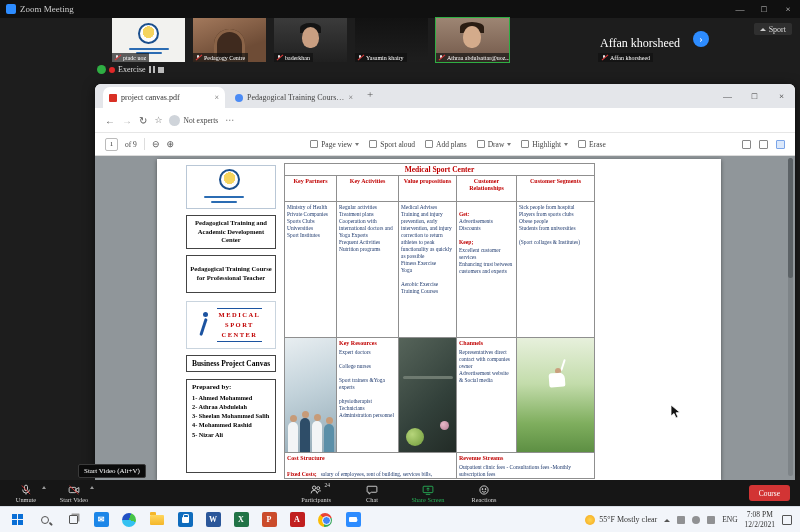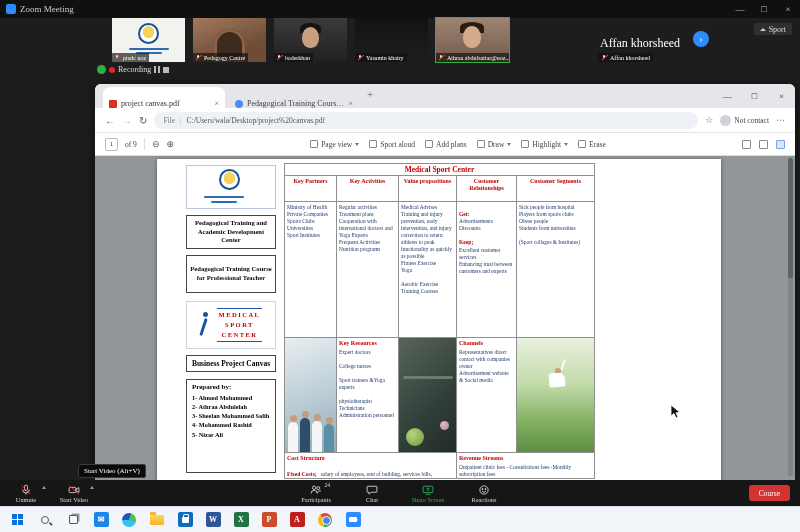--- a/index.html
+++ b/index.html
@@ -47,21 +47,21 @@
   
   .recording{position:absolute;left:97px;top:65px;display:flex;align-items:center;gap:3px;color:#ddd;font-size:8px;z-index:4}
   .rec-shield{width:9px;height:9px;border-radius:50%;background:#2fae43}
   .rec-dot{width:6px;height:6px;border-radius:50%;background:#e02828}
   .rec-pause{width:6px;height:7px;border-left:2px solid #bbb;border-right:2px solid #bbb}
   .rec-stop{width:6px;height:6px;background:#bbb}
 
   
   .edge{position:absolute;left:95px;top:84px;width:700px;height:396px;background:#fff;border-radius:6px 6px 0 0;overflow:hidden;box-shadow:0 2px 12px rgba(0,0,0,.6)}
   .tabbar{position:relative;height:24px;background:#e4e6ea}
-  .tab{position:absolute;top:3px;height:21px;display:flex;align-items:flex-end;gap:4px;font-size:8px;padding:0 6px;border-radius:7px 7px 0 0}
+  .tab{position:absolute;top:3px;height:21px;display:flex;align-items:center;gap:4px;font-size:8px;padding:0 6px;border-radius:7px 7px 0 0}
   .tab.active{left:8px;width:122px;background:#fff;color:#333}
   .tab.inactive{left:134px;width:130px;color:#444}
   .favicon-pdf{width:8px;height:8px;background:#d93025;border-radius:1px;flex:0 0 auto}
   .favicon-globe{width:8px;height:8px;border-radius:50%;background:#4b8bf5;flex:0 0 auto}
   .tab-title{white-space:nowrap;overflow:hidden;text-overflow:ellipsis;flex:1}
   .tab-close{font-size:8px;color:#666}
   .newtab{position:absolute;left:272px;top:4px;font-size:11px;color:#555}
   .tab-wincontrols{position:absolute;right:0;top:0;height:24px;display:flex}
   .twc{width:27px;display:flex;align-items:center;justify-content:center;font-size:9px;color:#333}
   .urlbar{height:25px;background:#fff;display:flex;align-items:center;gap:7px;padding:0 10px;border-bottom:1px solid #e6e6e6}
@@ -248,21 +248,21 @@
     <div class="next-btn">›</div>
     <div class="view-btn">
       <span class="caret-up"></span>
       <span>Sport</span>
     </div>
   </div>
 
   <div class="recording">
     <span class="rec-shield"></span>
     <span class="rec-dot"></span>
-    <span>Recording</span>
+    <span>Exercise</span>
     <span class="rec-pause"></span>
     <span class="rec-stop"></span>
   </div>
 
   <div class="edge">
     <div class="tabbar">
       <div class="tab active">
         <span class="favicon-pdf"></span>
         <span class="tab-title">project canvas.pdf</span>
         <span class="tab-close">×</span>
@@ -277,29 +277,24 @@
         <span class="twc">—</span>
         <span class="twc">□</span>
         <span class="twc">×</span>
       </div>
     </div>
 
     <div class="urlbar">
       <span class="nav-ic">←</span>
       <span class="nav-ic dim">→</span>
       <span class="nav-ic">↻</span>
-      <div class="addr">
-        <span class="addr-scheme">File</span>
-        <span class="addr-sep">|</span>
-        <span>C:/Users/wala/Desktop/project%20canvas.pdf</span>
-      </div>
       <span class="star">☆</span>
       <div class="profile">
         <span class="avatar"></span>
-        <span>Not contact</span>
+        <span>Not experts</span>
       </div>
       <span class="more">⋯</span>
     </div>
 
     <div class="pdfbar">
       <span class="pagebox">1</span>
       <span>of 9</span>
       <span class="sep"></span>
       <span class="zoomi">⊖</span>
       <span class="zoomi">⊕</span>
@@ -588,20 +583,36 @@
       </span>
     <span class="tbi">
         <span class="chrome-ic"></span>
       </span>
     <span class="tbi">
         <span class="tile" style="background:#2d8cff">
           <span class="zcam"></span>
         </span>
       </span>
 
+    <div class="tb-right">
+      <span class="weather">
+        <span class="sun"></span>
+        <span>55°F Mostly clear</span>
+      </span>
+      <span class="caret-up dark"></span>
+      <span class="tray-ic"></span>
+      <span class="tray-ic r"></span>
+      <span class="tray-ic"></span>
+      <span class="lang">ENG</span>
+      <span class="clock">
+        <span style="display:block">7:08 PM</span>
+        <span style="display:block">12/2/2021</span>
+      </span>
+      <span class="notif"></span>
+    </div>
   </div>
 
   <div class="cursor">
     <svg width="11" height="15" viewBox="0 0 11 15">
       <polygon points="1,1 1,12 4,9.5 6,14 8,13 6,8.8 10,8.5" fill="#111" stroke="#fff" stroke-width="0.8"></polygon>
     </svg>
   </div>
 
 </div>
 

